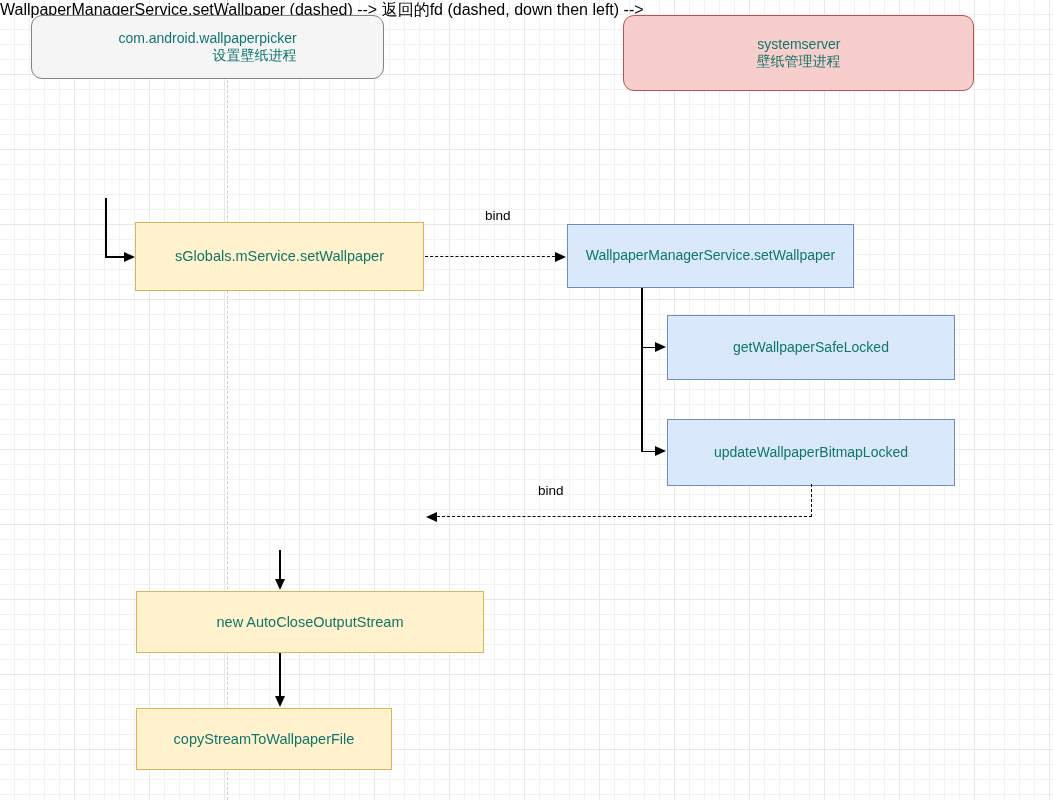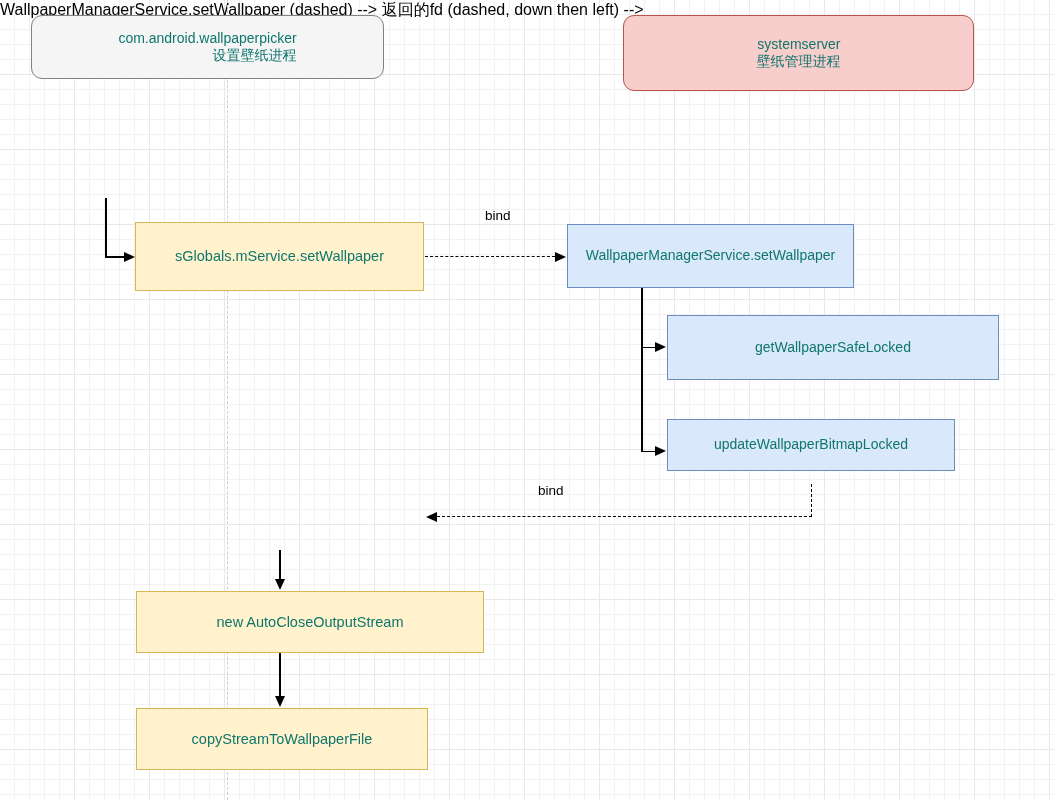--- a/index.html
+++ b/index.html
@@ -133,28 +133,28 @@
   <div class="node node-pool pool-server" style="left:623px; top:15px; width:351px; height:76px;">systemserver
 壁纸管理进程</div>
 
   
 
   <div class="node node-yellow" style="left:135px; top:222px; width:289px; height:69px;">sGlobals.mService.setWallpaper</div>
 
 
   <div class="node node-yellow" style="left:136px; top:591px; width:348px; height:62px;">new AutoCloseOutputStream</div>
 
-  <div class="node node-yellow" style="left:136px; top:708px; width:292px; height:62px;">copyStreamToWallpaperFile</div>
+  <div class="node node-yellow" style="left:136px; top:708px; width:256px; height:62px;">copyStreamToWallpaperFile</div>
 
   
   <div class="node node-blue" style="left:567px; top:224px; width:287px; height:64px;">WallpaperManagerService.setWallpaper</div>
 
-  <div class="node node-blue" style="left:667px; top:315px; width:332px; height:65px;">getWallpaperSafeLocked</div>
+  <div class="node node-blue" style="left:667px; top:315px; width:288px; height:65px;">getWallpaperSafeLocked</div>
 
-  <div class="node node-blue" style="left:667px; top:419px; width:288px; height:52px;">updateWallpaperBitmapLocked</div>
+  <div class="node node-blue" style="left:667px; top:419px; width:288px; height:67px;">updateWallpaperBitmapLocked</div>
 
   
 
   
   <div class="edge edge-v" style="left:105px; top:198px; height:60px;"></div>
   <div class="edge edge-h" style="left:105px; top:256px; width:22px;"></div>
   <div class="arrow arrow-right" style="left:124px; top:251.5px;"></div>
 
    WallpaperManagerService.setWallpaper (dashed) --&gt;
   <div class="edge-dash-h" style="left:425px; top:256px; width:130px;"></div>

